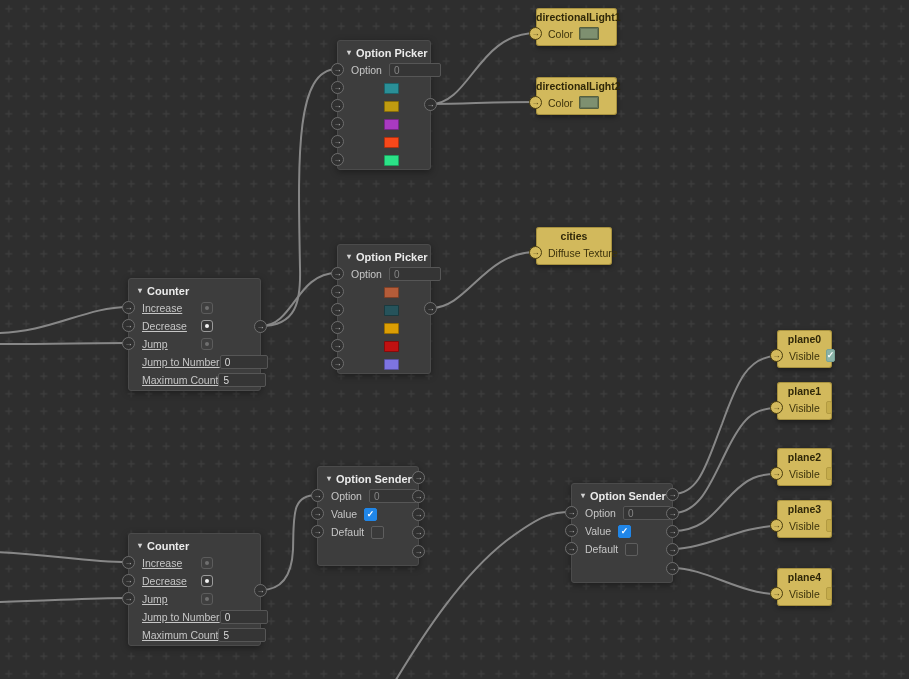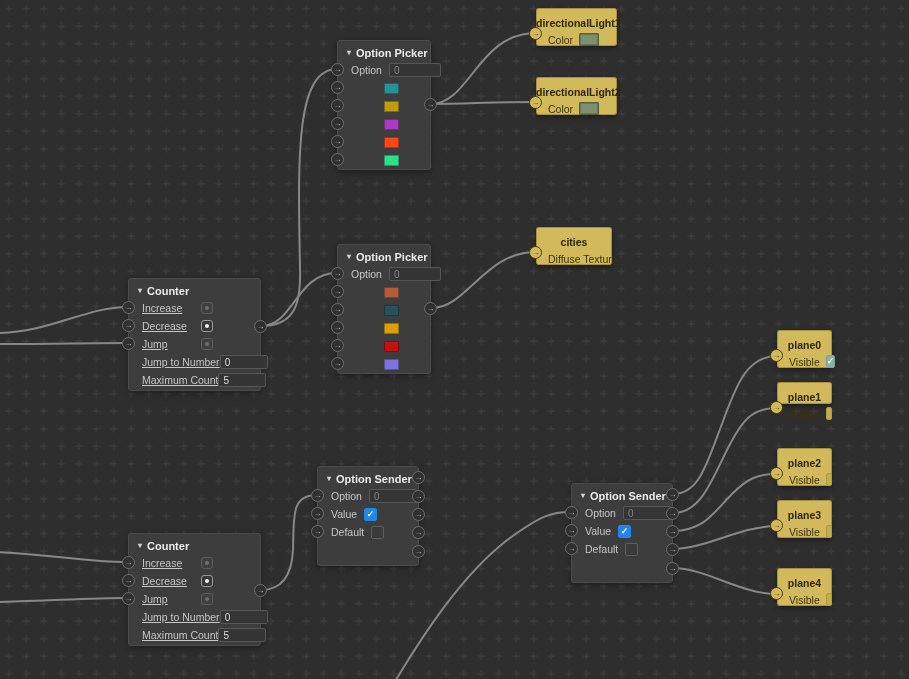--- a/index.html
+++ b/index.html
@@ -38,21 +38,21 @@
   .swrow{height:18px;display:flex;align-items:center;padding-left:46px;}
   .swatch{width:15px;height:11px;border-radius:1px;border:1px solid rgba(0,0,0,.3);box-sizing:border-box;}
   .port{position:absolute;width:13px;height:13px;border-radius:50%;
     background:#303030;border:1px solid #6e6e6e;box-sizing:border-box;
     color:#b5b5b5;font-size:8px;display:flex;align-items:center;justify-content:center;
     line-height:1;z-index:3;}
   .port.in{left:-7px;}
   .port.out{right:-7px;}
   .node.yellow{
     background:#d2b95c;box-shadow:0 2px 5px rgba(0,0,0,.42), inset 0 0 0 1px rgba(90,72,10,.35);
-    padding-top:8px;color:#3d330c;
+    padding-top:2px;color:#3d330c;
   }
   .ytitle{height:14px;line-height:14px;text-align:center;font-size:10.5px;font-weight:bold;color:#2f2708;white-space:nowrap;}
   .yrow{height:19px;display:flex;align-items:center;padding-left:12px;gap:6px;font-size:10.5px;color:#3d330c;white-space:nowrap;}
   .port.yin{left:-7px;background:#d2b95c;border:1px solid #4a3d0e;color:#4a3d0e;font-weight:bold;}
   .cswatch{width:20px;height:13px;border:1px solid #55603f;border-radius:1px;box-sizing:border-box;
     box-shadow:inset 0 0 0 1px rgba(0,0,0,.18);}
   .cb{width:13px;height:13px;border-radius:2px;box-sizing:border-box;
     display:flex;align-items:center;justify-content:center;}
   .cb i{display:none;font-style:normal;font-size:9px;font-weight:bold;color:#fff;line-height:1;}
   .cb.checked i{display:block;}
@@ -332,21 +332,21 @@
   <div class="ytitle">plane0</div>
   <div class="yrow">
       <span>Visible</span>
       <span class="cb cb-y checked">
         <i>✓</i>
       </span>
     </div>
   <span class="port yin" style="top:19px">→</span>
 </div>
 
-<div class="node yellow" style="left:777px;top:382px;width:55px;height:22px">
+<div class="node yellow" style="left:777px;top:382px;width:55px;height:38px">
   <div class="ytitle">plane1</div>
   <div class="yrow">
       <span>Visible</span>
       <span class="cb cb-y"></span>
     </div>
   <span class="port yin" style="top:19px">→</span>
 </div>
 
 <div class="node yellow" style="left:777px;top:448px;width:55px;height:38px">
   <div class="ytitle">plane2</div>

